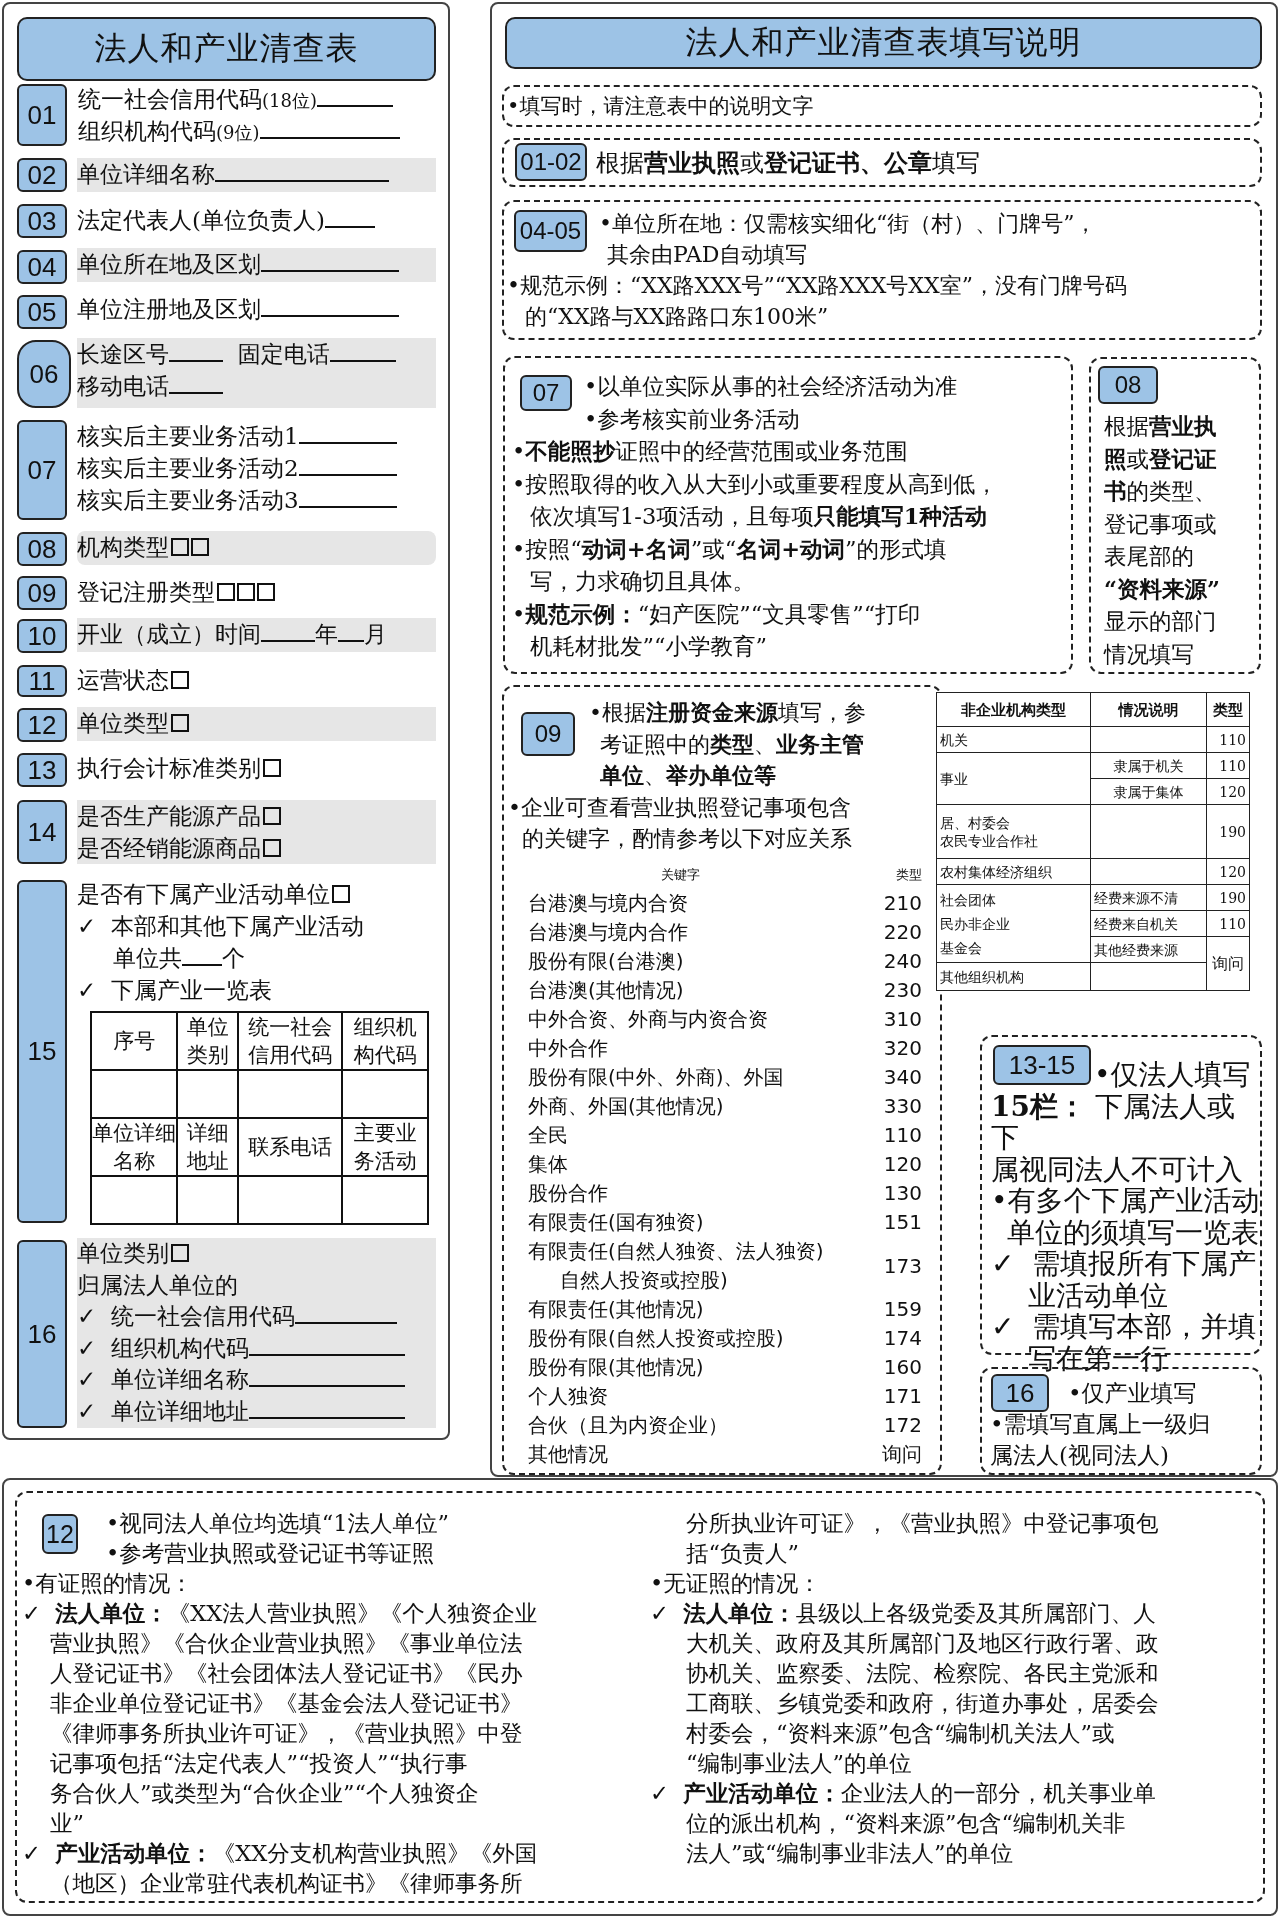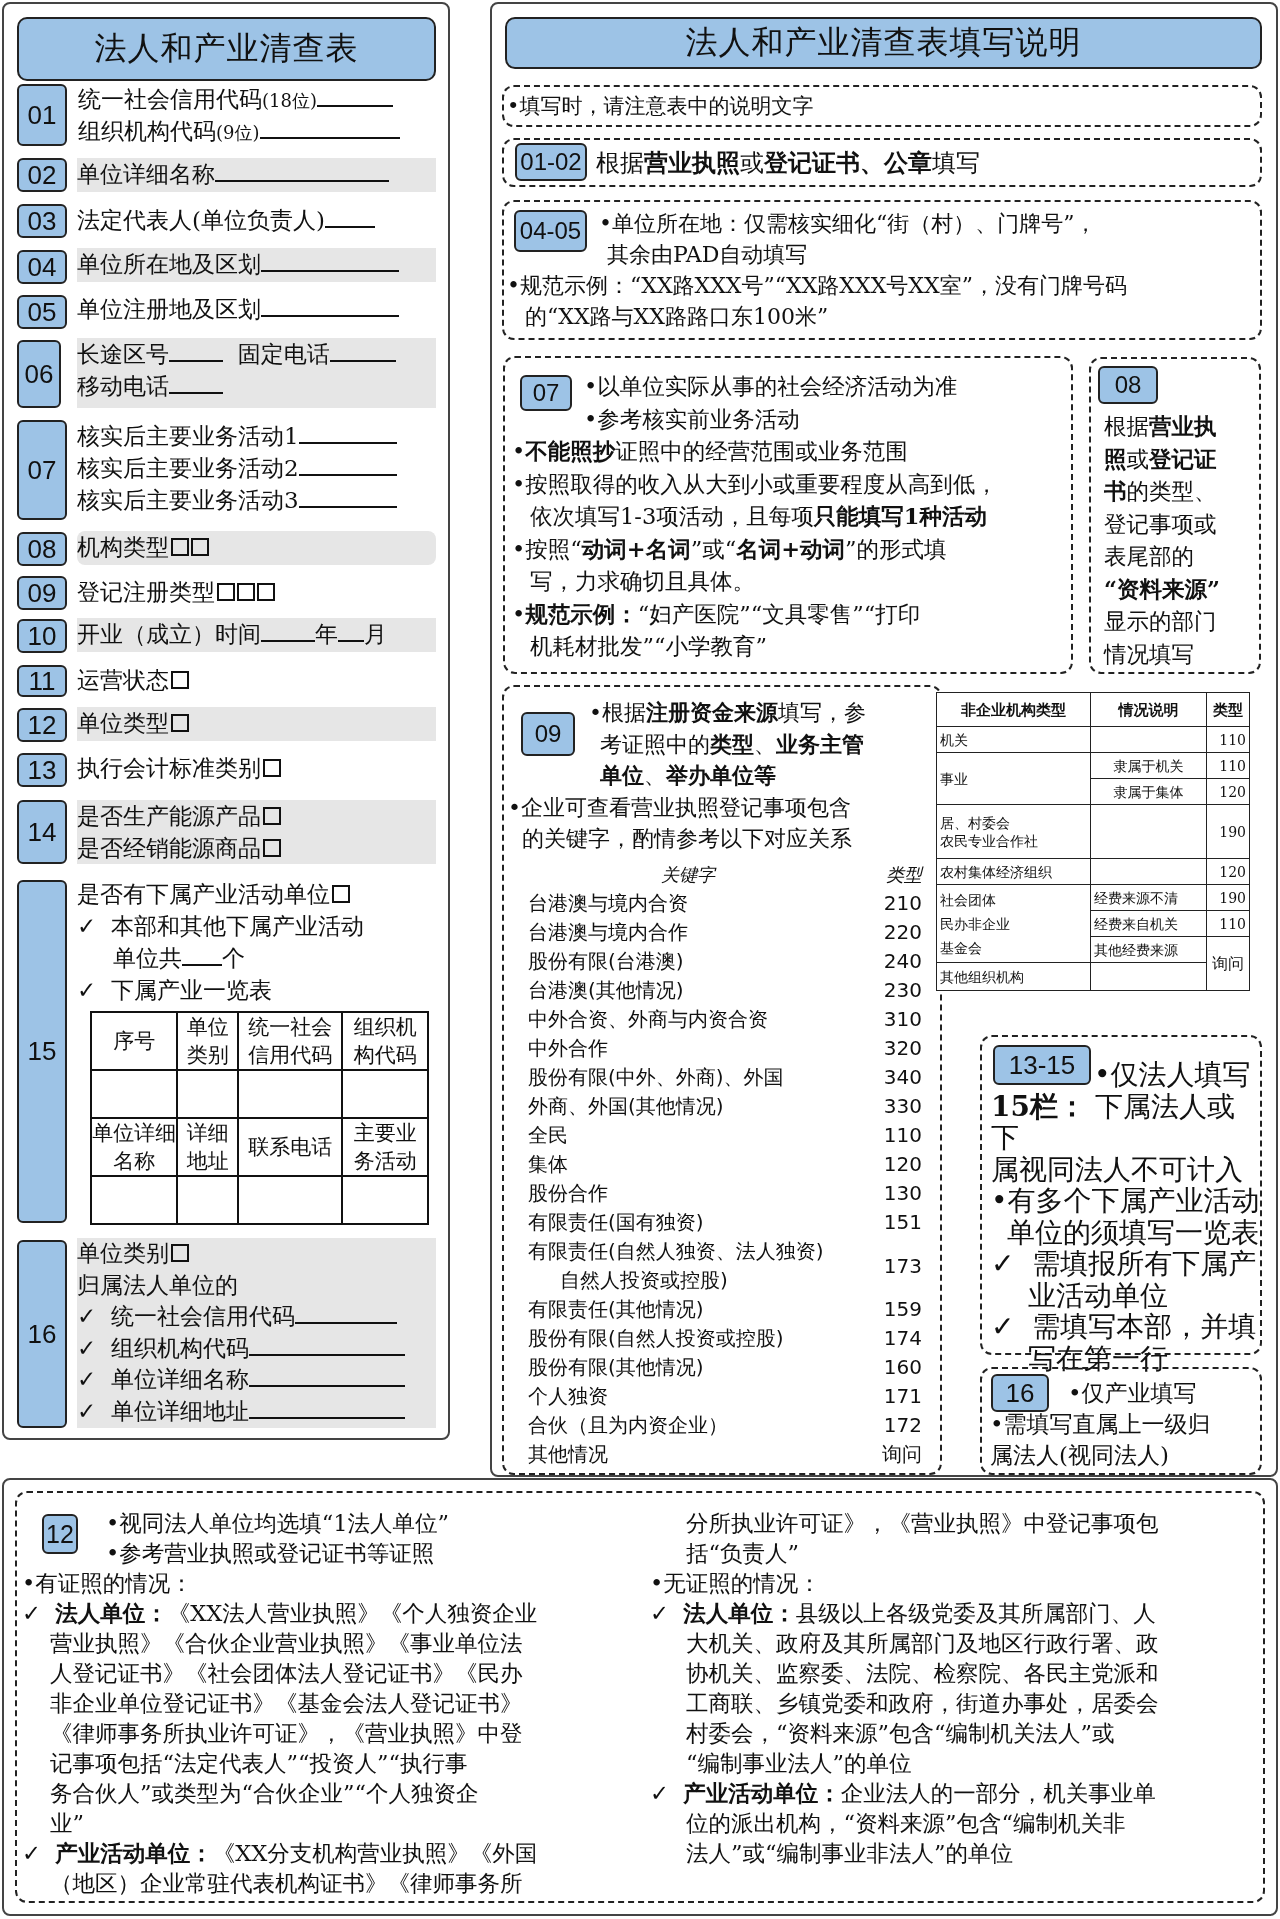--- a/index.html
+++ b/index.html
@@ -56,21 +56,21 @@
 <div class="num" style="left:17px;top:250px;width:50px;height:34px;">04</div>
 <div class="row gray" style="left:77px;top:248px;width:359px;height:34px;">
   <span>单位所在地及区划</span><span class="blank" style="width:138px;"></span>
 </div>
 
 <div class="num" style="left:17px;top:295px;width:50px;height:34px;">05</div>
 <div class="row" style="left:77px;top:293px;width:359px;">
   <span>单位注册地及区划</span><span class="blank" style="width:138px;"></span>
 </div>
 
-<div class="num" style="left:17px;top:340px;width:44px;height:68px;">06</div>
+<div class="num" style="left:17px;top:340px;width:54px;height:68px;border-radius:19px;">06</div>
 <div class="row gray" style="left:77px;top:338px;width:359px;height:70px;">
   <div><span>长途区号</span><span class="blank" style="width:54px;"></span>&nbsp;&nbsp;<span>固定电话</span><span class="blank" style="width:66px;"></span></div>
   <div><span>移动电话</span><span class="blank" style="width:54px;"></span></div>
 </div>
 
 <div class="num" style="left:17px;top:420px;width:50px;height:100px;">07</div>
 <div class="row" style="left:77px;top:420px;width:359px;">
   <div><span>核实后主要业务活动1</span><span class="blank" style="width:98px;"></span></div>
   <div><span>核实后主要业务活动2</span><span class="blank" style="width:98px;"></span></div>
   <div><span>核实后主要业务活动3</span><span class="blank" style="width:98px;"></span></div>
@@ -209,21 +209,21 @@
 <div class="dash" style="left:502px;top:685px;width:440px;height:790px;"></div>
 <div class="num" style="left:521px;top:712px;width:54px;height:44px;font-size:24px;">09</div>
 <div class="txt sans" style="left:522px;top:697px;width:420px;font-size:22px;line-height:31.5px;">
   <div style="padding-left:67px;">•根据<b>注册资金来源</b>填写，参</div>
   <div style="padding-left:78px;">考证照中的<b>类型</b>、<b>业务主管</b></div>
   <div style="padding-left:78px;"><b>单位</b>、<b>举办单位等</b></div>
   <div style="margin-left:-14px;">•企业可查看营业执照登记事项包含</div>
   <div>的关键字，酌情参考以下对应关系</div>
 </div>
 <div class="kv" style="left:528px;top:860px;width:394px;">
-  <div class="r" style="font-size:18px;font-style:italic;">
+  <div class="r" style="font-size:13px;">
       <span style="padding-left:133px;">关键字</span>
       <span>类型</span>
     </div>
   <div class="r">
       <span>台港澳与境内合资</span>
       <span>210</span>
     </div>
   <div class="r">
       <span>台港澳与境内合作</span>
       <span>220</span>

